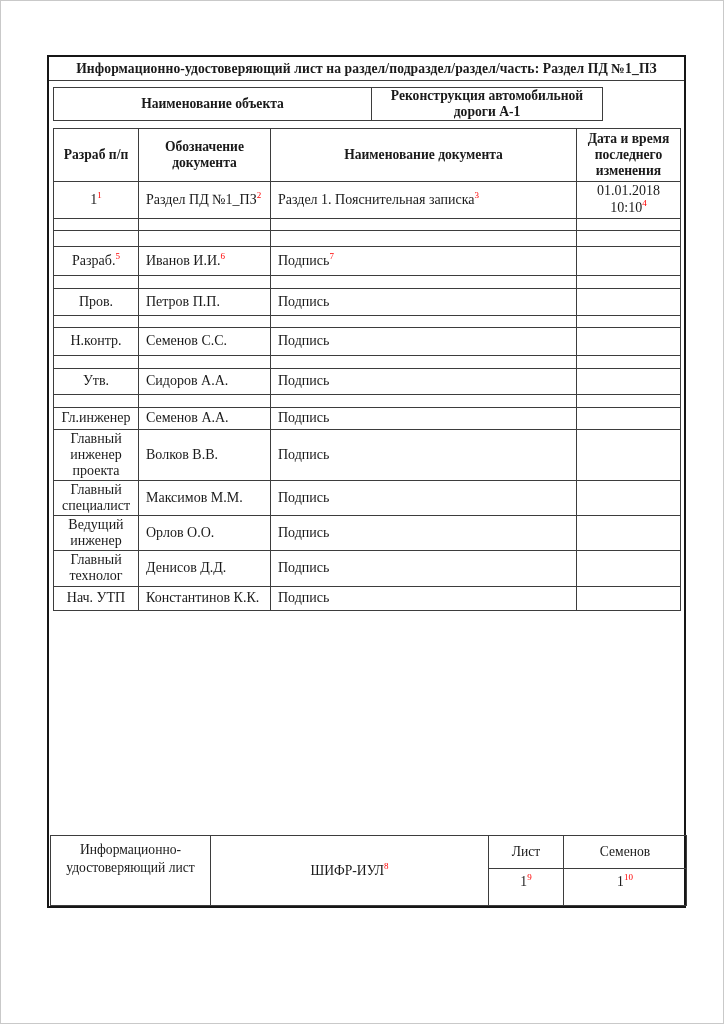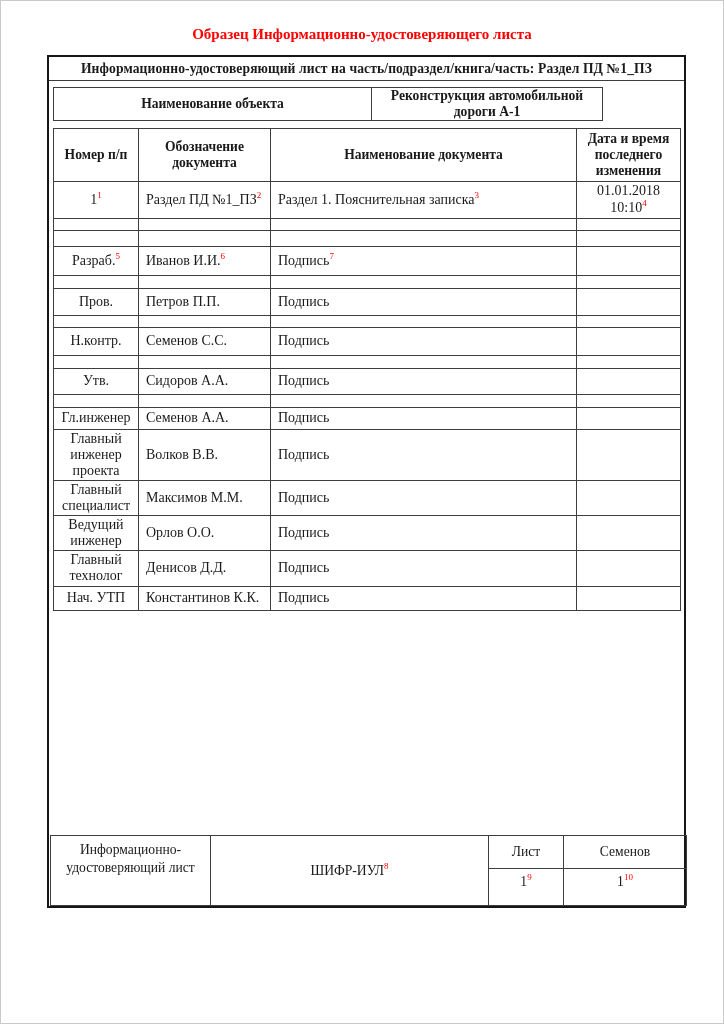--- a/index.html
+++ b/index.html
@@ -61,45 +61,44 @@
   .ft-left { text-align: center; vertical-align: top; padding-top: 5px; line-height: 1.3; margin-top: 46px; }
   .ft-cipher { text-align: center; vertical-align: middle; }
   .ft-h { height: 33px; text-align: center; }
   .ft-v { height: 37px; text-align: center; vertical-align: top; padding-top: 5px; }
 </style>
 </head>
 <body>
 
 <div class="page">
 
-  <div class="doc-title">Образец Информационно-удостоверяющего листа</div>
 
   <div class="frame">
 
-    <div class="sheet-header">Информационно-удостоверяющий лист на часть/подраздел/книга/часть: Раздел ПД №1_ПЗ</div>
+    <div class="sheet-header">Информационно-удостоверяющий лист на раздел/подраздел/раздел/часть: Раздел ПД №1_ПЗ</div>
 
     <table class="obj-table">
       <tbody>
           <tr>
         <td style="width:318px">Наименование объекта</td>
         <td>Реконструкция автомобильной дороги А-1</td>
       </tr>
     </tbody>
       </table>
 
     <table class="main-table">
       <colgroup>
         <col style="width:85px">
           <col style="width:132px">
           <col style="width:306px">
           <col style="width:104px">
       </colgroup>
       <tbody>
           <tr class="rowhead">
-        <th>Номер п/п</th>
+        <th>Разраб п/п</th>
         <th>Обозначение документа</th>
         <th>Наименование документа</th>
         <th>Дата и время последнего изменения</th>
       </tr>
       <tr class="r30">
         <td class="c"><span>1</span><sup class="fn">1</sup></td>
         <td class="l"><span>Раздел ПД №1_ПЗ</span><sup class="fn">2</sup></td>
         <td class="l"><span>Раздел 1. Пояснительная записка</span><sup class="fn">3</sup></td>
         <td class="c date-cell">
           <div>01.01.2018</div>

